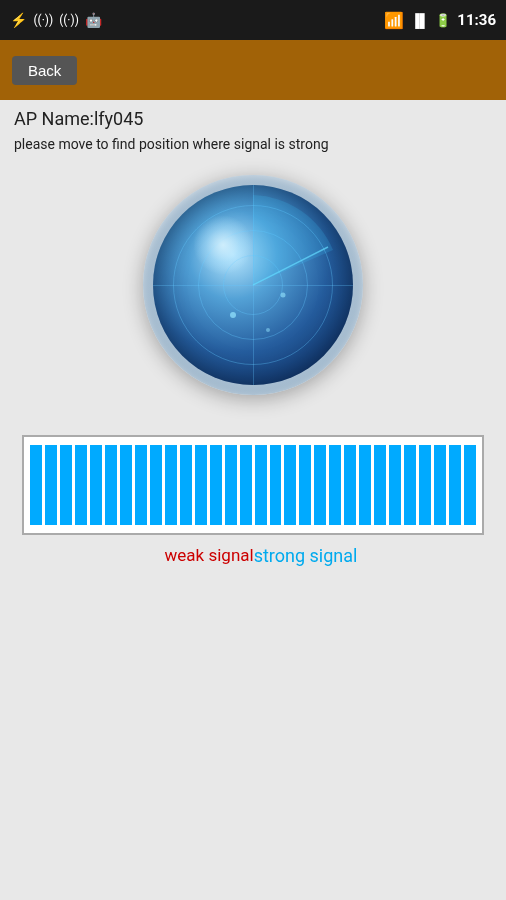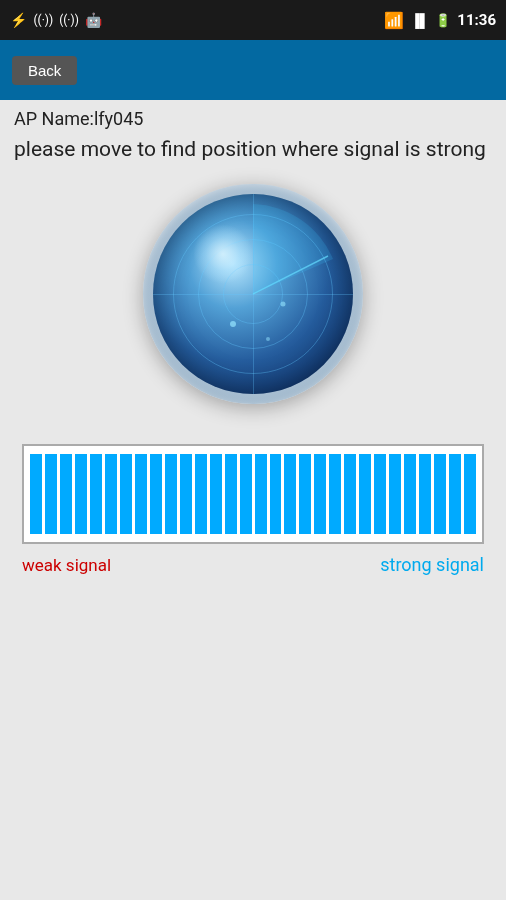--- a/index.html
+++ b/index.html
@@ -46,21 +46,21 @@
     .time-text {
       color: white;
       font-size: 15px;
       font-weight: bold;
     }
 
     
     .nav-bar {
       width: 100%;
       height: 60px;
-      background: #0369a1;
+      background: #a16207;
       display: flex;
       align-items: center;
       padding: 0 12px;
     }
 
     .back-button {
       background: #555;
       border: none;
       color: white;
       padding: 6px 16px;
@@ -84,21 +84,21 @@
       padding: 8px 14px;
     }
 
     .ap-name {
       font-size: 18px;
       color: #222;
       margin-bottom: 6px;
     }
 
     .instruction-text {
-      font-size: 21px;
+      font-size: 14px;
       color: #222;
       line-height: 1.4;
       margin-bottom: 20px;
     }
 
     
     .radar-container {
       display: flex;
       justify-content: center;
       align-items: center;
@@ -192,23 +192,23 @@
     }
 
     .signal-bar {
       flex: 1;
       background: #00aaff;
     }
 
     
     .signal-labels {
       display: flex;
-      justify-content: space-between;
-      align-items: center;
-      margin: 10px 8px 0 8px;
+      justify-content: center;
+      align-items: center;
+      margin: 10px 8px 0 24px;
     }
 
     .weak-label {
       color: #cc0000;
       font-size: 17px;
     }
 
     .percent-label {
       color: #00aaee;
       font-size: 30px;

